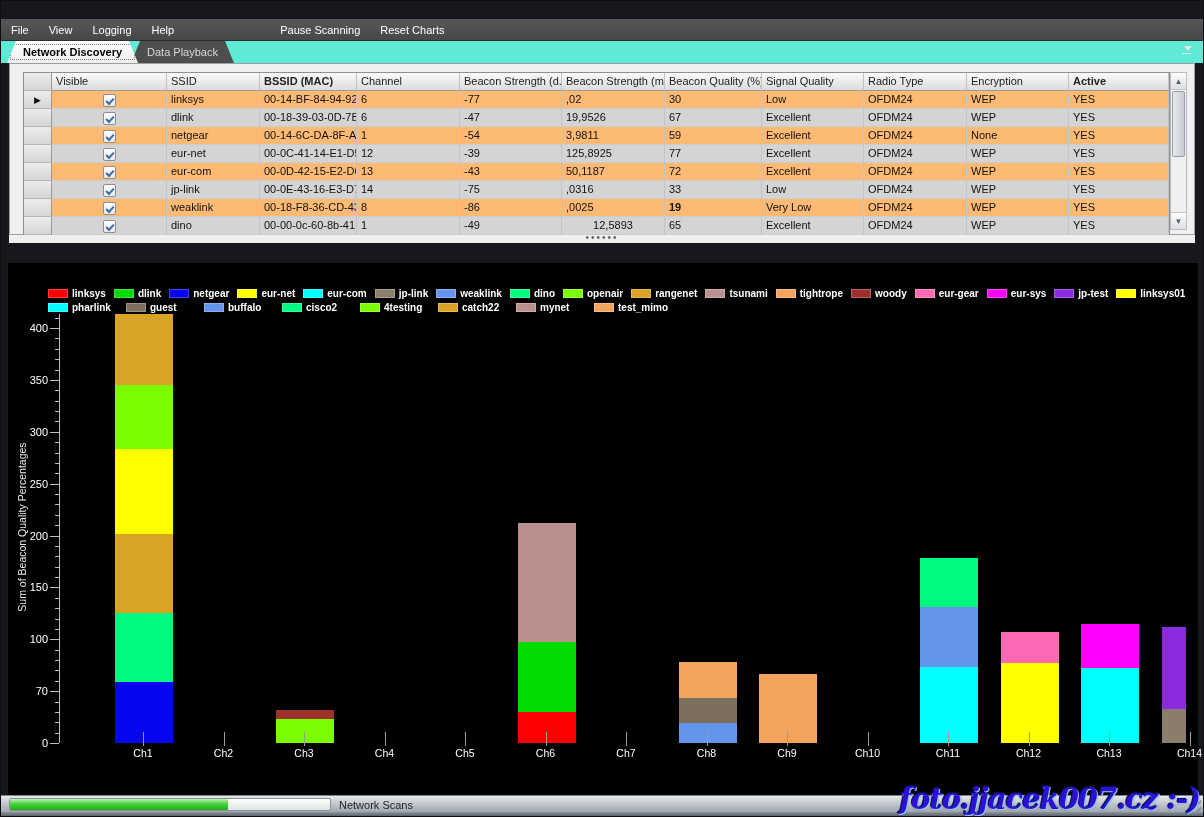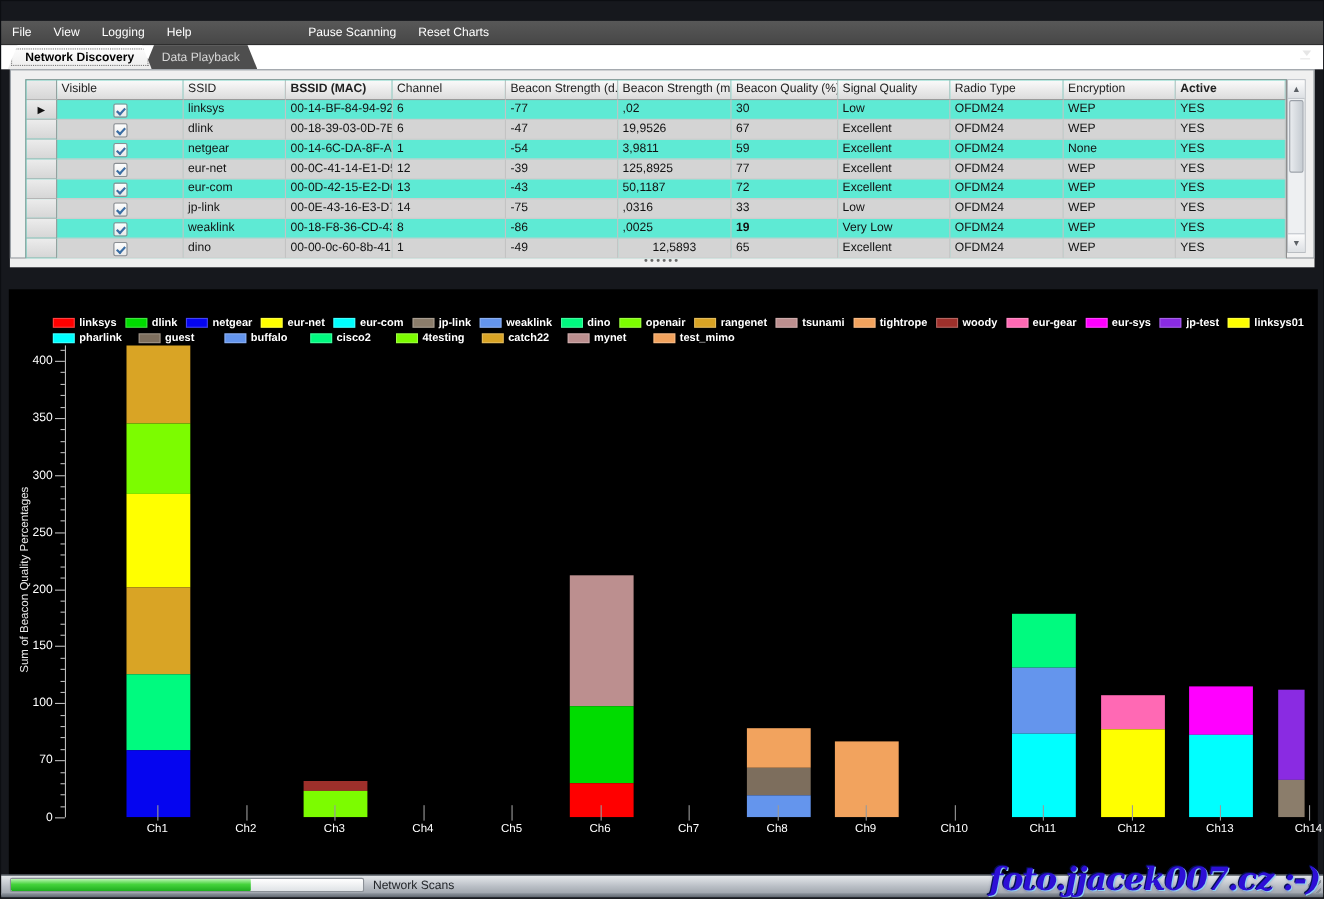--- a/index.html
+++ b/index.html
@@ -22,36 +22,36 @@
   .glyph-min{width:9px;height:3px;background:#3b3f45;border-radius:1px;margin-top:4px;}
   .glyph-max{width:9px;height:8px;border:2px solid #3b3f45;border-radius:1px;}
   .glyph-close{color:#fff;font-size:11px;font-weight:bold;line-height:1;text-shadow:0 1px 1px #5a1208;}
   
   .menubar{position:absolute;left:0;top:18px;right:0;height:22px;background:linear-gradient(#585858,#474747);
     border-bottom:1px solid #2e2e2e;display:flex;align-items:center;color:#fff;font-size:11px;}
   .menu-item{padding:3px 10px;cursor:default;}
   .menu-action{padding:3px 10px;}
   .menu-gap{width:86px;}
   
-  .tabstrip{position:absolute;left:0;right:0;background:#ffffff;display:flex;align-items:flex-end;}
+  .tabstrip{position:absolute;left:0;right:0;background:#5eead4;display:flex;align-items:flex-end;}
   .tabstrip1{top:40px;height:22px;}
   .tabstrip2{top:242px;height:20px;border-top:1px solid #2a2a2a;}
   .tab{height:100%;display:flex;align-items:center;padding:0 16px;font-size:11px;color:#d8d8d8;
     background:#4e4e4e;clip-path:polygon(9px 0,calc(100% - 9px) 0,100% 100%,0 100%);margin-right:-7px;}
   .tab.active{background:linear-gradient(#ffffff,#ececec);color:#000;font-weight:bold;z-index:2;
     outline:1px dotted #777;outline-offset:-4px;}
   .tab2{font-size:10.5px;padding:0 13px;}
   .tablist-icon{position:absolute;right:10px;top:5px;width:11px;height:10px;}
   .tablist-icon .bar{width:9px;height:1.5px;background:#e6e6e6;margin:0 auto 2px;}
   .tablist-icon .tri{width:0;height:0;margin:0 auto;border-left:4px solid transparent;
     border-right:4px solid transparent;border-top:5px solid #e6e6e6;}
   
   .table-panel{position:absolute;left:8px;top:62px;right:8px;height:172px;background:#f0f0f0;
     border:1px solid #9aa0a6;}
-  .grid{position:absolute;left:13px;top:8px;overflow:hidden;background:#5eead4;border:1px solid #8f8f8f;}
+  .grid{position:absolute;left:13px;top:8px;overflow:hidden;background:#fdba74;border:1px solid #8f8f8f;}
   .grid-inner{position:relative;}
   .g-row{display:flex;height:18px;}
   .g-hdr .g-cell{background:linear-gradient(#fafafa,#dcdcdc);border-bottom:1px solid #9a9a9a;font-size:11px;color:#222;}
   .g-cell{flex:0 0 auto;border-right:1px solid #c3c3c3;border-bottom:1px solid #cdcdcd;
     font-size:11px;color:#111;padding:2px 4px 0;white-space:nowrap;overflow:hidden;}
   .g-rowhdr{flex:0 0 28px;background:linear-gradient(#ececec,#d6d6d6);border-right:1px solid #9a9a9a;
     border-bottom:1px solid #b5b5b5;display:flex;align-items:center;justify-content:center;font-size:9px;color:#111;}
   .row-alt .g-cell{background:#d4d4d4;}
   .checkbox{width:13px;height:13px;margin:1px auto 0;border:1px solid #8a8f94;border-radius:2px;
     background:linear-gradient(#fdfdfd,#e9e9e9);position:relative;}

